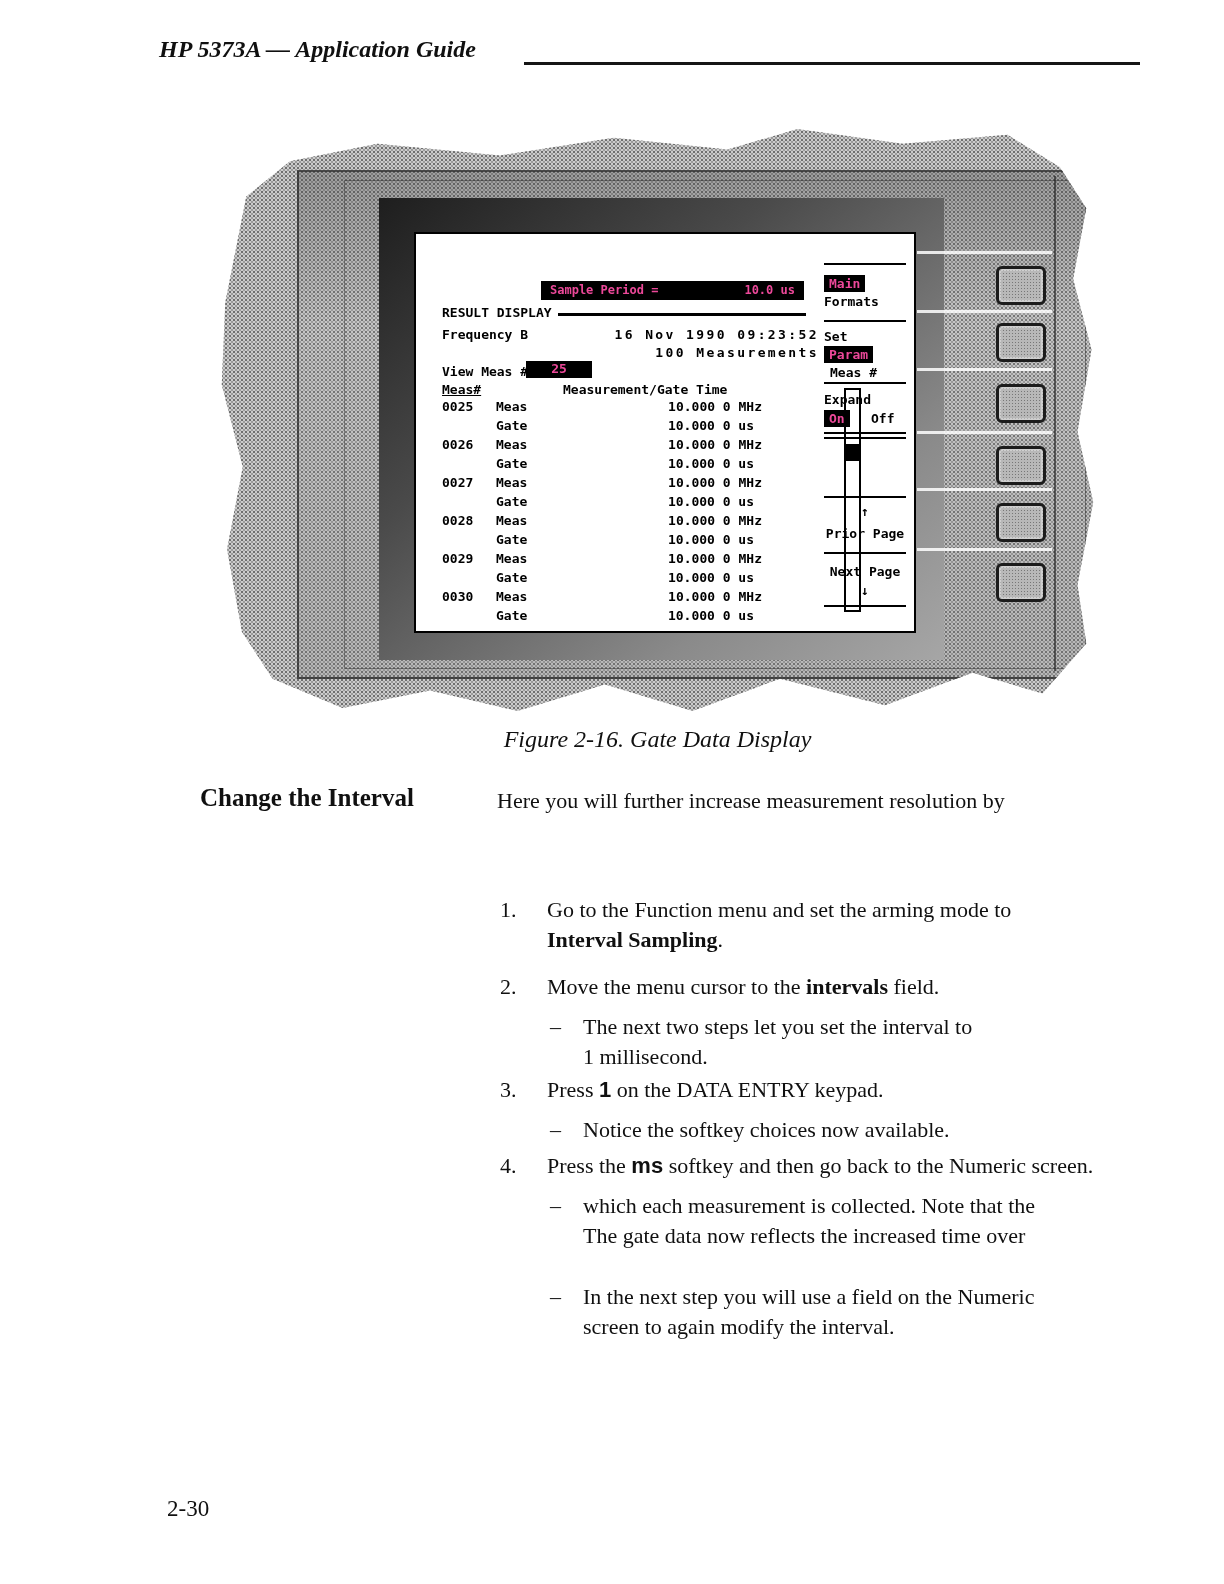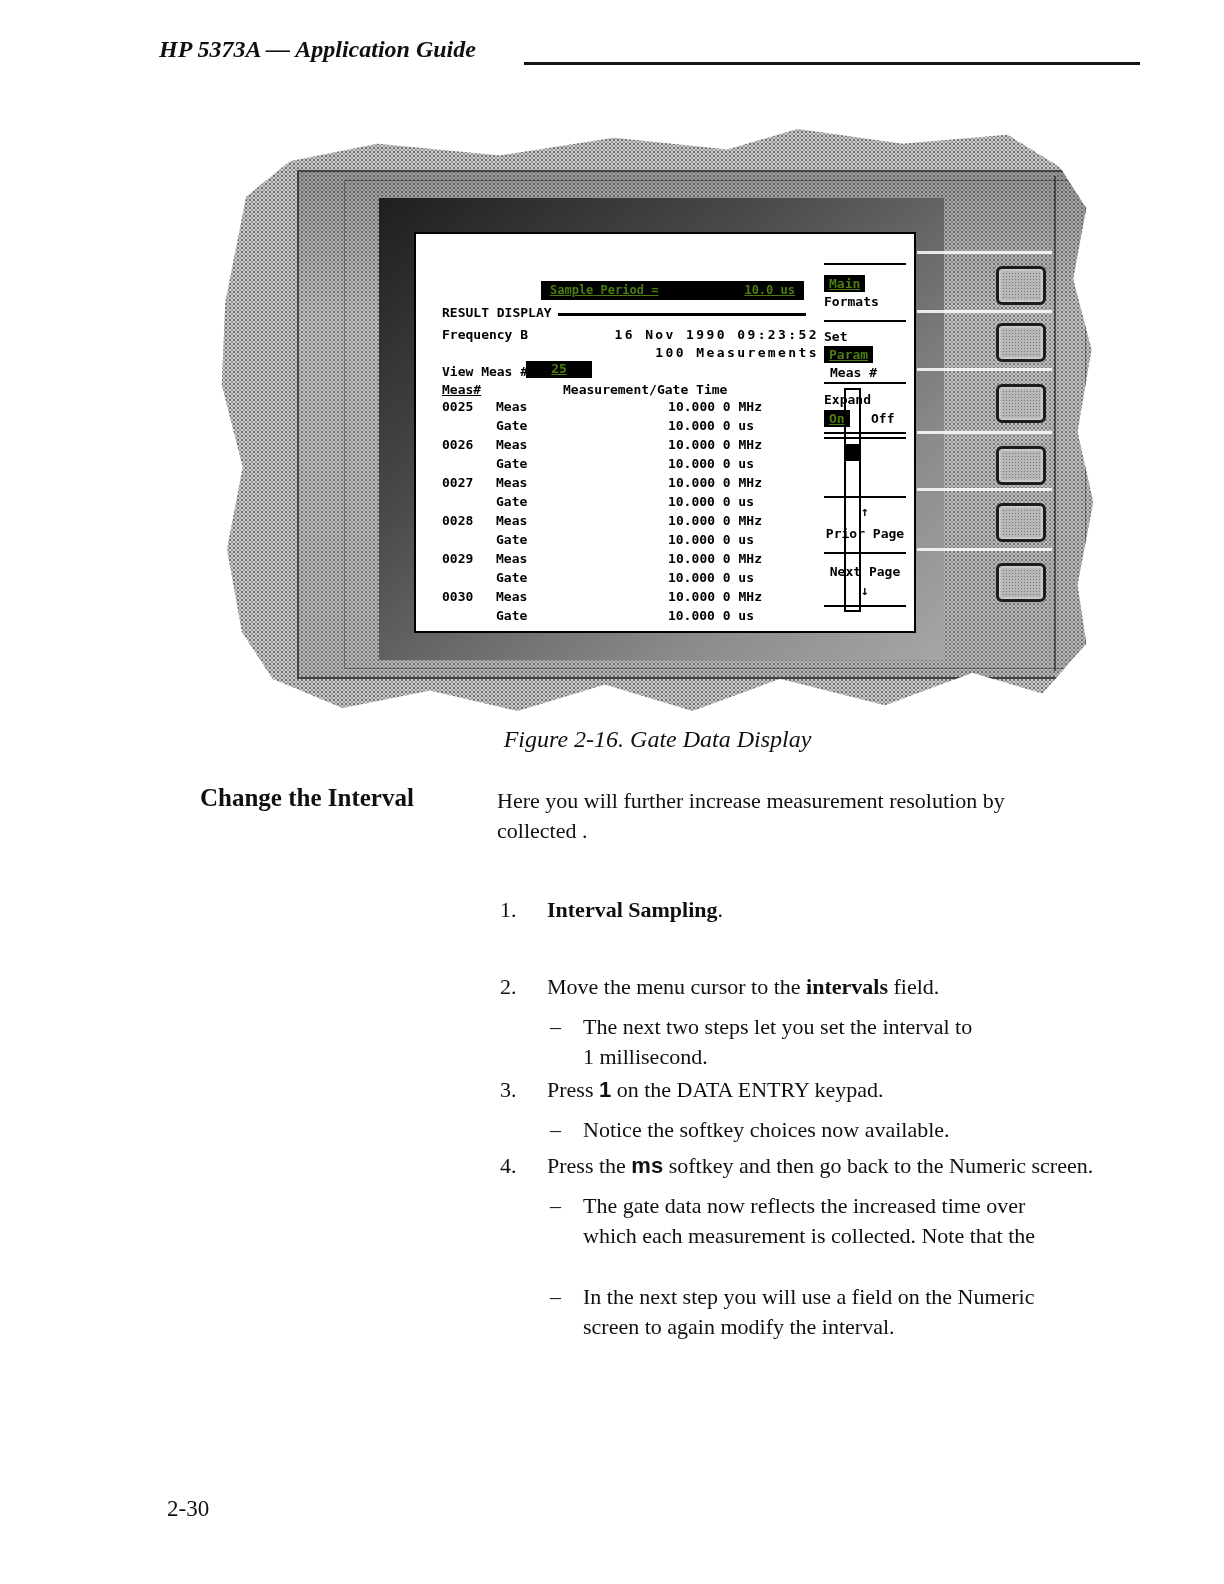--- a/index.html
+++ b/index.html
@@ -40,21 +40,21 @@
     left:739px;width:44px;height:33px;border:3px solid #1c1c1c;border-radius:6px;
     background-color:#b8b8b8;
     background-image:radial-gradient(#777 0.8px, transparent 1px);
     background-size:3px 3px;
     box-shadow:inset 0 0 0 2px rgba(230,230,230,.5);
   }
 
   
   .screen{left:157px;top:106px;width:498px;height:397px;background:#ffffff;border:2px solid #000;}
   .t{position:absolute;font-family:"DejaVu Sans Mono",monospace;font-weight:bold;font-size:13px;color:#000;white-space:pre;line-height:15px;}
-  .inv{background:#000;color:#4d7c0f;text-decoration:underline;}
+  .inv{background:#000;color:#ec4899;}
   .hl{position:absolute;background:#000;}
 
   .banner{left:125px;top:47px;width:263px;height:19px;display:flex;justify-content:space-between;align-items:center;padding:0 9px;box-sizing:border-box;font-size:12px;}
   .ralign{text-align:right;letter-spacing:2.4px;}
 
   .panel-c{text-align:center;}
   .inv-box{display:inline-block;padding:1px 5px;}
 
   .scrollbar{left:391px;top:154px;width:13px;height:220px;border:2px solid #000;background:#fff;}
   .scroll-thumb{position:absolute;left:0;top:54px;width:100%;height:17px;background:#000;}
@@ -180,26 +180,26 @@
     <div class="hl" style="left:408px;top:371px;width:82px;height:2px;"></div>
   </div>
 </div>
 
 <div class="abs caption">Figure 2-16. Gate Data Display</div>
 
 <div class="abs section-h">Change the Interval</div>
 
 <div class="abs body-txt" style="left:460px;top:786px;">
   <div>Here you will further increase measurement resolution by</div>
-  <div>collected .</div>
 </div>
 
 <div class="abs body-txt step" style="left:463px;top:895px;">
   <span class="num">1.</span>
   <div class="txt">
+    <div><span>Go to the Function menu and set the arming mode to</span></div>
     <div><span class="b">Interval Sampling</span><span>.</span></div>
   </div>
 </div>
 
 <div class="abs body-txt step" style="left:463px;top:972px;">
   <span class="num">2.</span>
   <div class="txt">
     <span>Move the menu cursor to the </span><span class="b">intervals</span><span> field.</span>
   </div>
 </div>
@@ -229,22 +229,22 @@
 <div class="abs body-txt step" style="left:463px;top:1151px;">
   <span class="num">4.</span>
   <div class="txt">
     <span>Press the </span><span class="key">ms</span><span> softkey and then go back to the Numeric screen.</span>
   </div>
 </div>
 
 <div class="abs body-txt sub" style="left:513px;top:1191px;">
   <span class="dash">–</span>
   <div class="txt">
+    <div>which each measurement is collected. Note that the</div>
     <div>The gate data now reflects the increased time over</div>
-    <div>which each measurement is collected. Note that the</div>
   </div>
 </div>
 
 <div class="abs body-txt sub" style="left:513px;top:1282px;">
   <span class="dash">–</span>
   <div class="txt">
     <div>In the next step you will use a field on the Numeric</div>
     <div>screen to again modify the interval.</div>
   </div>
 </div>

